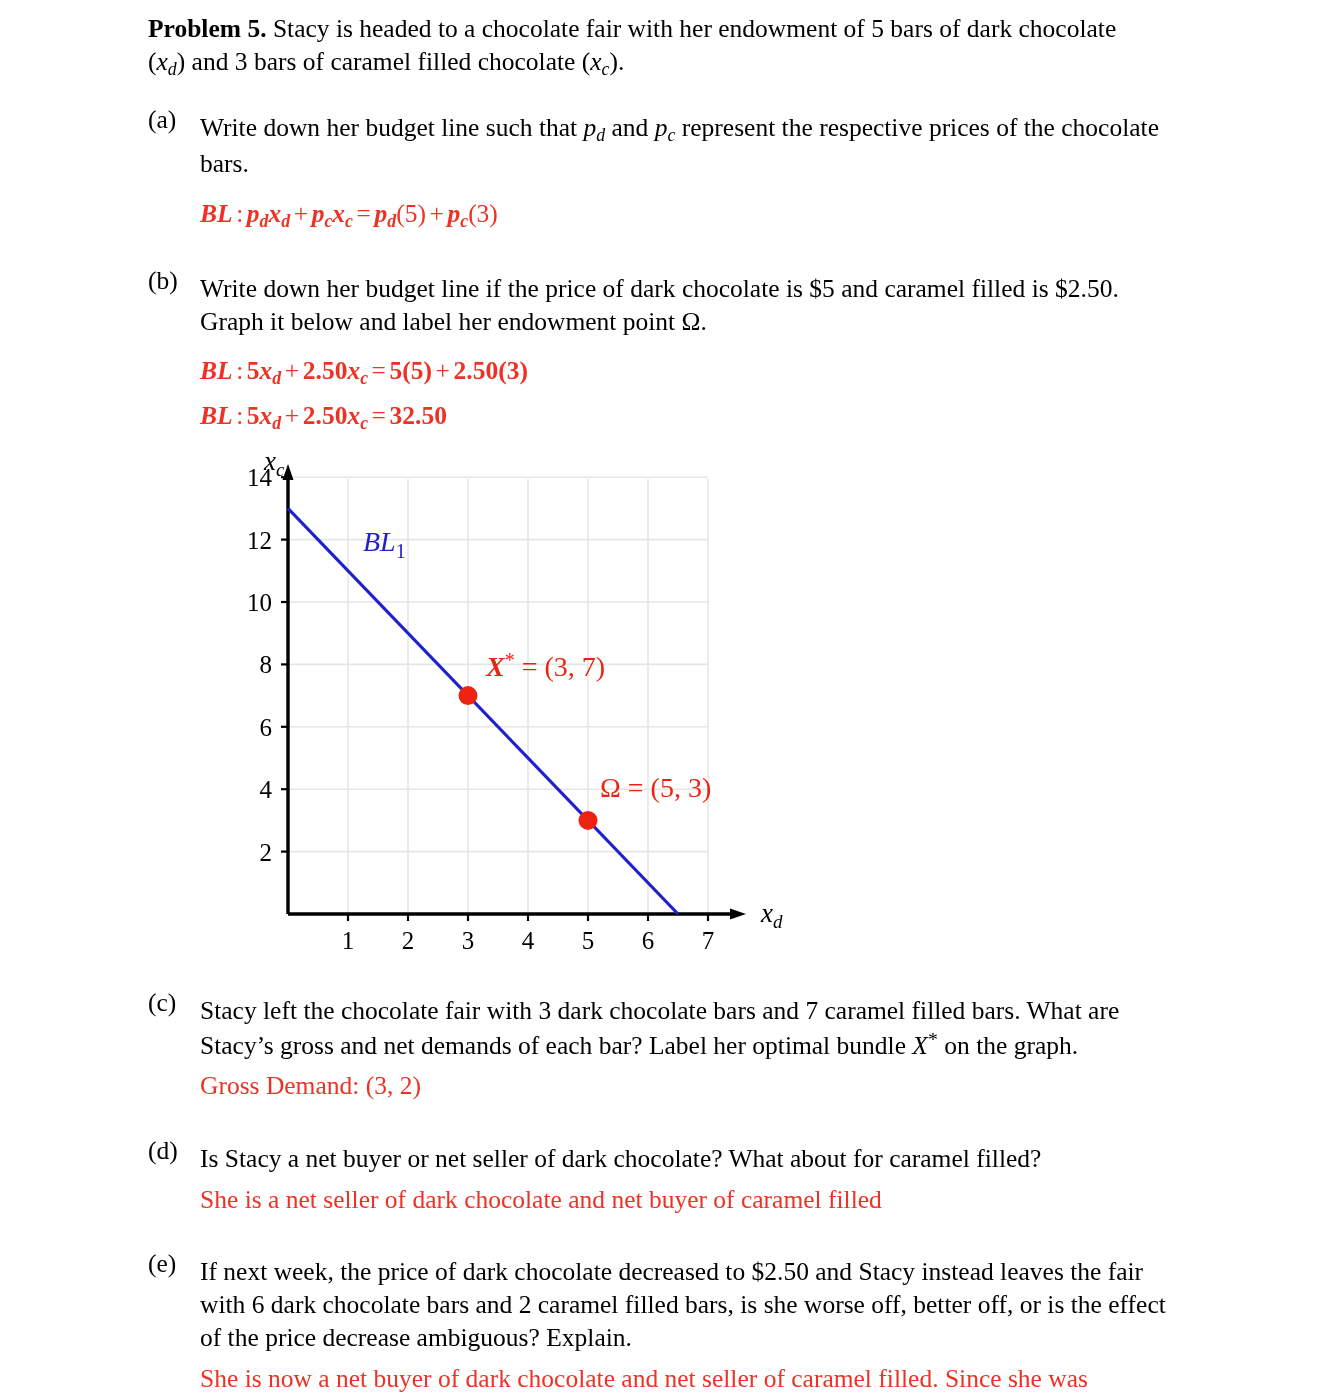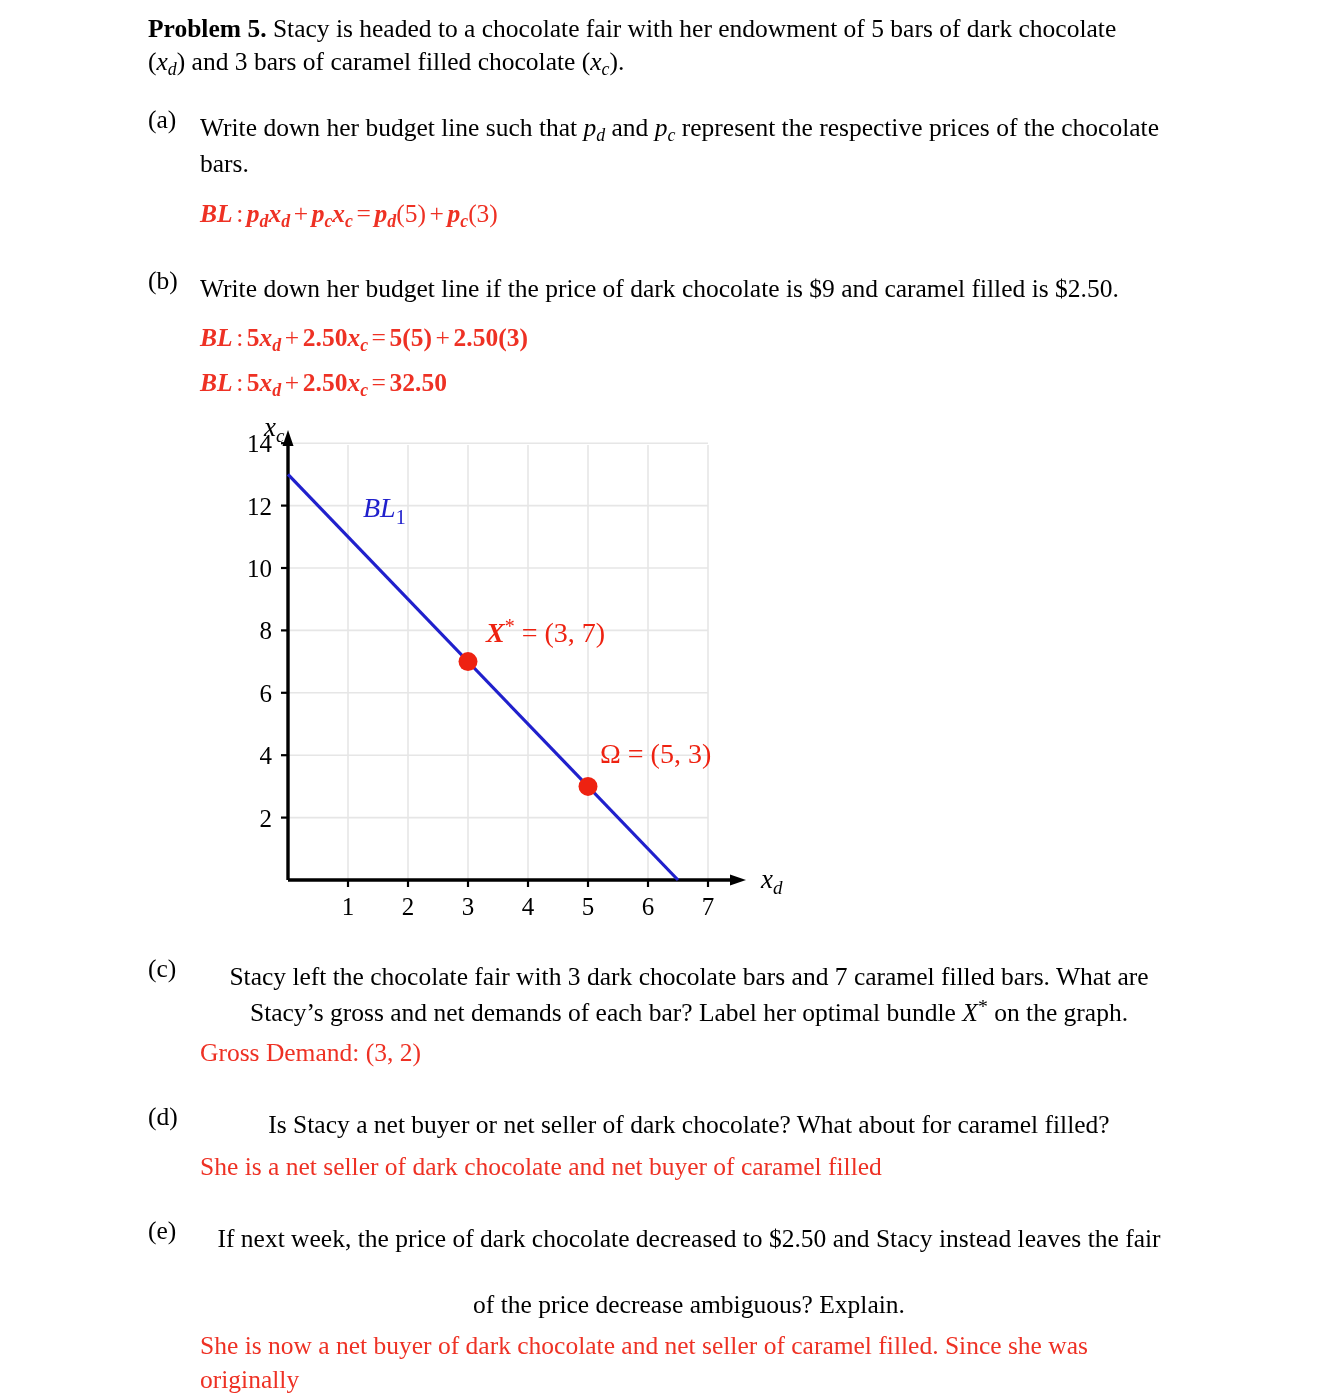--- a/index.html
+++ b/index.html
@@ -50,21 +50,21 @@
   .item-body {
     flex: 1 1 auto;
     font-size: 25.5px;
     line-height: 1.30;
   }
   .qtext {
     text-align: justify;
     text-justify: inter-word;
     margin: 8px;
   }
-  .qtext.nojust { text-align: center; }
+  .qtext.nojust { text-align: left; }
 
   .answer {
     color: #EE3124;
     margin: 8px;
     line-height: 1.34;
   }
   .answer.blockgap { margin-top: 16px; }
 
   
   .mvar { font-family: "Liberation Serif", serif; font-style: italic; }
@@ -110,21 +110,22 @@
         <p class="answer blockgap">
           <span class="mi mbold">BL</span><span class="op">:</span><span class="mi mbold">p</span><span class="sub mbold">d</span><span class="mi mbold">x</span><span class="sub mbold">d</span><span class="op">+</span><span class="mi mbold">p</span><span class="sub mbold">c</span><span class="mi mbold">x</span><span class="sub mbold">c</span><span class="op">=</span><span class="mi mbold">p</span><span class="sub mbold">d</span>(5)<span class="op">+</span><span class="mi mbold">p</span><span class="sub mbold">c</span>(3)
         </p>
       </div>
     </div>
 
     <div class="item">
       <div class="item-label">(b)</div>
       <div class="item-body">
         <p class="qtext">
-          <span>Write down her budget line if the price of dark chocolate is $9 and caramel filled is $2.50.</span><br>
+          <span>Write down her budget line if the price of dark chocolate is $5 and caramel filled is $2.50.</span><br>
+          <span>Graph it below and label her endowment point Ω.</span>
         </p>
         <p class="answer blockgap">
           <span class="mi mbold">BL</span><span class="op">:</span><span class="mbold">5</span><span class="mi mbold">x</span><span class="sub mbold">d</span><span class="op">+</span><span class="mbold">2.50</span><span class="mi mbold">x</span><span class="sub mbold">c</span><span class="op">=</span><span class="mbold">5(5)</span><span class="op">+</span><span class="mbold">2.50(3)</span>
         </p>
         <p class="answer">
           <span class="mi mbold">BL</span><span class="op">:</span><span class="mbold">5</span><span class="mi mbold">x</span><span class="sub mbold">d</span><span class="op">+</span><span class="mbold">2.50</span><span class="mi mbold">x</span><span class="sub mbold">c</span><span class="op">=</span><span class="mbold">32.50</span>
         </p>
 
         <div class="graph-wrap">
           <svg width="620" height="500" viewBox="0 0 620 500" xmlns="http://www.w3.org/2000/svg">
@@ -237,21 +238,21 @@
         <p class="qtext nojust">Is Stacy a net buyer or net seller of dark chocolate? What about for caramel filled?</p>
         <p class="answer">She is a net seller of dark chocolate and net buyer of caramel filled</p>
       </div>
     </div>
 
     <div class="item">
       <div class="item-label">(e)</div>
       <div class="item-body">
         <p class="qtext nojust">
           <span>If next week, the price of dark chocolate decreased to $2.50 and Stacy instead leaves the fair</span><br>
-          <br>
+          <span>with 6 dark chocolate bars and 2 caramel filled bars, is she worse off, better off, or is the effect</span><br>
           <span>of the price decrease ambiguous?  Explain.</span>
         </p>
         <p class="answer">She is now a net buyer of dark chocolate and net seller of caramel filled.  Since she was originally</p>
 
       </div>
     </div>
 
   </div>
 </div>
 

